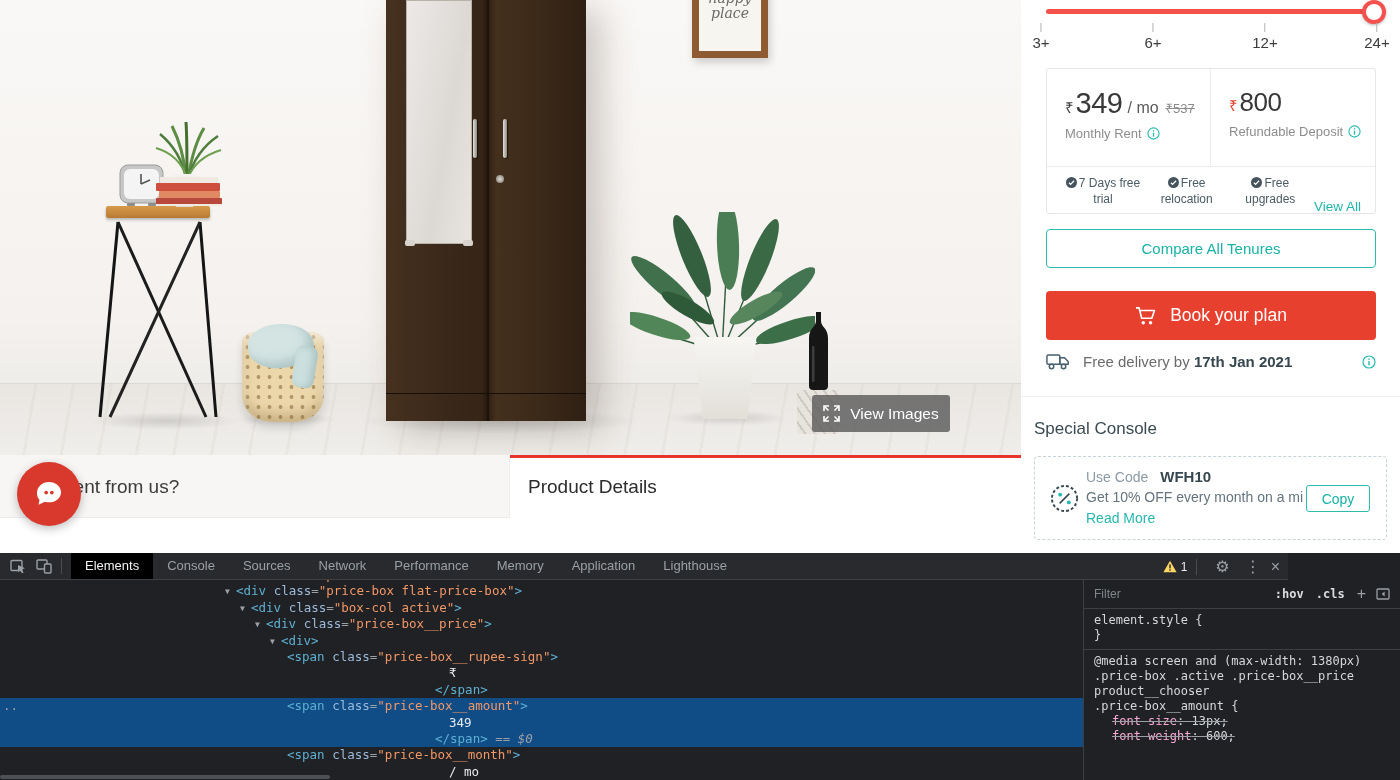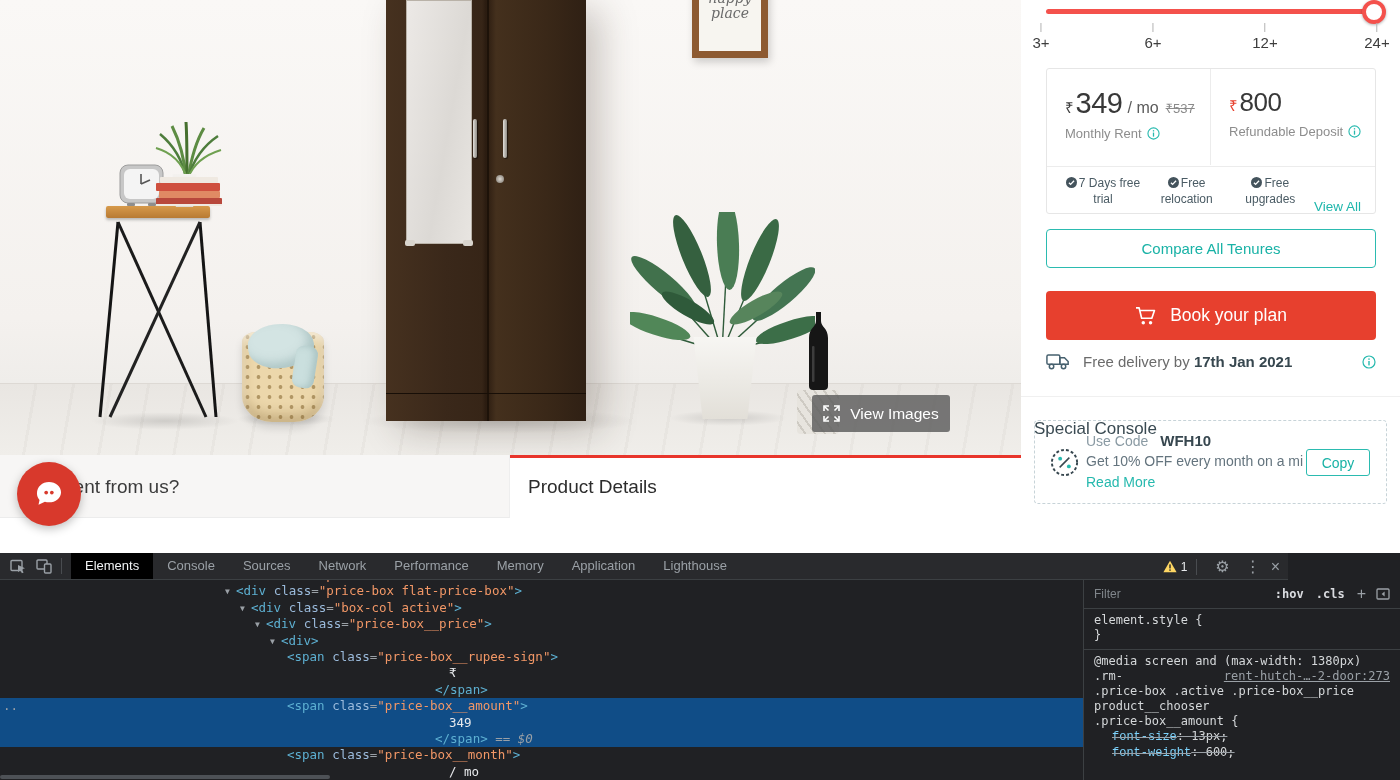--- a/index.html
+++ b/index.html
@@ -112,21 +112,21 @@
   .book-btn { position:absolute; left:25px; top:291px; width:330px; height:49px; background:#e7402e;
     border:none; border-radius:4px; color:#fff; font:17.5px "Liberation Sans",sans-serif; cursor:pointer;
     display:flex; align-items:center; justify-content:center; gap:13px; }
   .delivery { position:absolute; left:25px; top:353px; width:330px; display:flex; align-items:center; gap:13px;
     font-size:15px; color:#6b6b6b; }
   .delivery b { color:#37474f; font-weight:600; }
   .delivery .spacer { flex:1; }
   .sect-divider { position:absolute; left:0; top:396px; width:379px; border-top:1px solid #f0f0f0; }
 
   .offers-title { position:absolute; left:13px; top:419px; font-size:17px; color:#3a4a52; font-weight:500; }
-  .offer-card { position:absolute; left:13px; top:420px; width:353px; height:84px;
+  .offer-card { position:absolute; left:13px; top:456px; width:353px; height:84px;
     border:1px dashed #c7d3d8; border-radius:4px; }
   .offer-badge { position:absolute; left:14px; top:26px; }
   .offer-line1 { position:absolute; left:51px; top:11px; font-size:14px; color:#8a9aa3; }
   .offer-line1 b { color:#37474f; font-weight:700; margin-left:12px; font-size:15px; }
   .offer-desc { position:absolute; left:51px; top:32px; width:218px; font-size:14px; color:#64747e;
     white-space:nowrap; overflow:hidden; }
   .read-more { position:absolute; left:51px; top:53px; font-size:14px; color:#26b9ae; cursor:pointer; }
   .copy-btn { position:absolute; right:16px; top:28px; width:64px; height:27px; background:#fff;
     border:1px solid #2bbbb0; border-radius:3px; color:#19b2a6; font:14px "Liberation Sans",sans-serif; cursor:pointer; }
 
@@ -166,21 +166,21 @@
   .ftog { font:bold 12px "DejaVu Sans Mono",monospace; color:#dadce0; margin-left:12px; cursor:pointer; }
   .fplus { color:#9aa0a6; font-size:16px; margin-left:12px; cursor:pointer; }
   .css { font:12px/15px "DejaVu Sans Mono", monospace; color:#d5d8da; }
   .elem-block { border-bottom:1px solid #3c4043; padding:4px 10px 6px; }
   .rule-block { padding:4px 10px 0; }
   .sel-line1 { display:flex; }
   .sel-line1 .grow { flex:1; }
   .src-link { color:#9aa0a6; text-decoration:underline; cursor:pointer; white-space:nowrap; }
   .prop { padding-left:18px; cursor:default; }
   .strike { text-decoration:line-through; text-decoration-color:#9aa0a6; }
-  .pname { color:#7dd3fc;font-family:Liberation Mono, monospace; }
+  .pname { color:#f9a8d4; }
 </style>
 </head>
 <body>
 
 <div class="stage">
 
   <div class="photo">
     <div class="floor"></div>
 
     <div class="shadow" style="left:360px;top:408px;width:280px;height:26px;"></div>
@@ -477,25 +477,20 @@
           <rect x="1" y="1" width="12" height="10" rx="1" fill="none" stroke="#9aa0a6" stroke-width="1.3"></rect>
           <path d="M8.6 3.4 L5.6 6 L8.6 8.6 Z" fill="#9aa0a6"></path>
         </svg>
       </div>
       <div class="css elem-block">
         <div>element.style {</div>
         <div>}</div>
       </div>
       <div class="css rule-block">
         <div>@media screen and (max-width: 1380px)</div>
-        <div class="sel-line1">
-          <span id="sel0">.rm-</span>
-          <span class="grow"></span>
-          <a class="src-link">rent-hutch-…-2-door:273</a>
-        </div>
         <div id="sel-rest">
             <div>.price-box .active .price-box__price</div>
             <div>product__chooser</div>
             <div>.price-box__amount {</div>
           </div>
         <div id="props">
             <div class="prop"><span class="strike"><span class="pname">font-size</span><span>: 13px;</span></span></div>
             <div class="prop"><span class="strike"><span class="pname">font-weight</span><span>: 600;</span></span></div>
           </div>
       </div>

